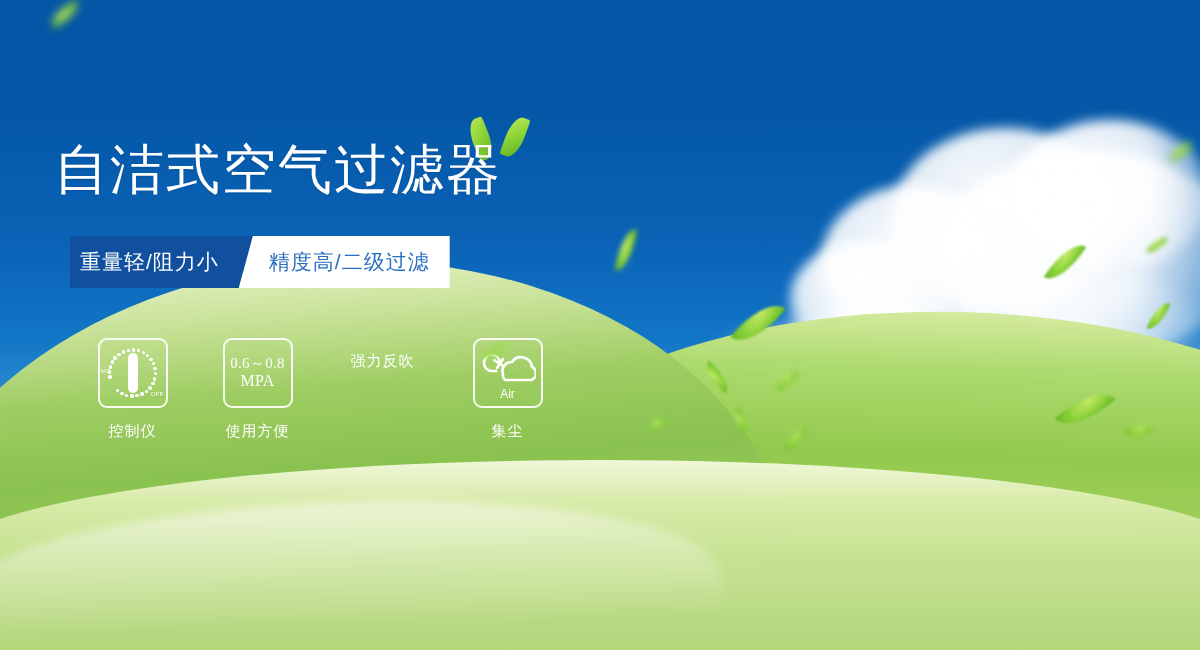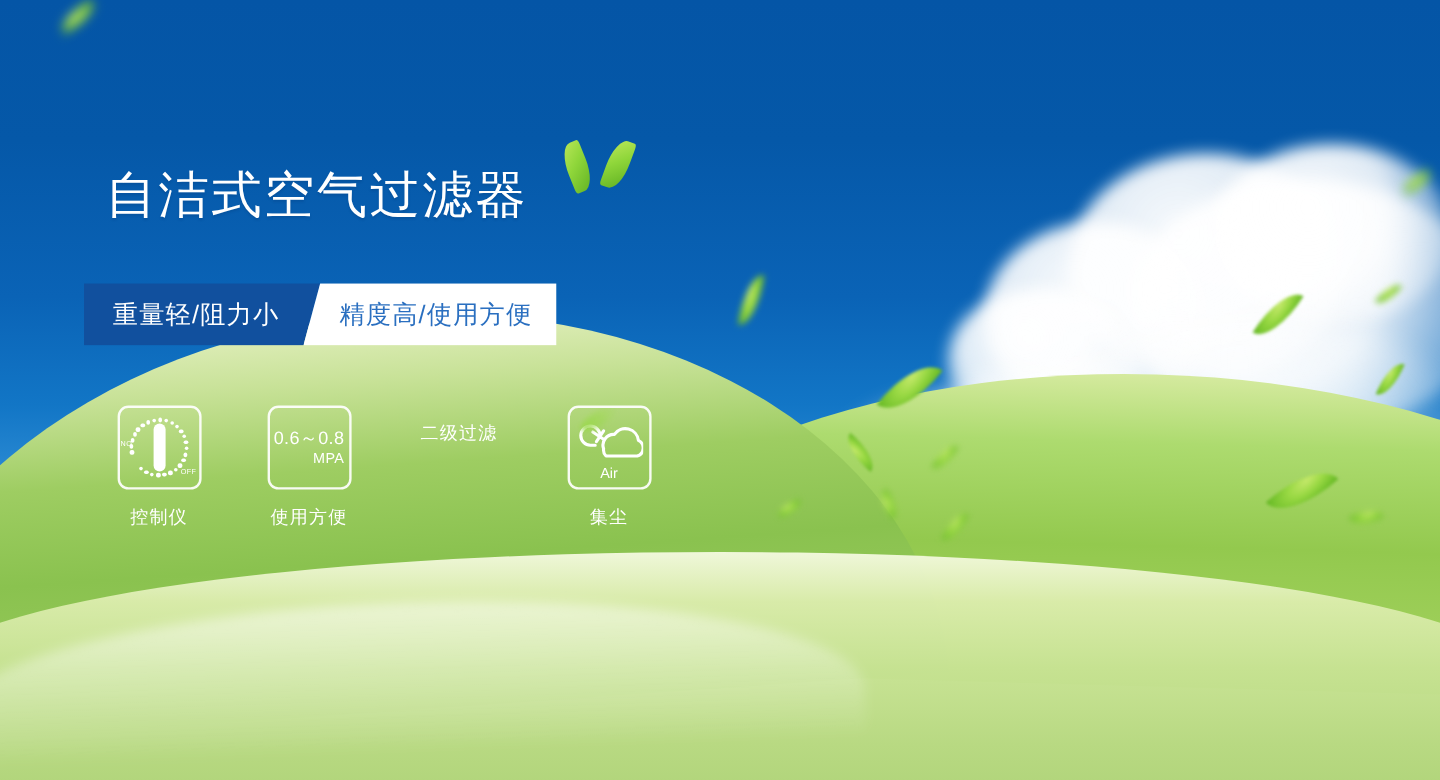--- a/index.html
+++ b/index.html
@@ -117,52 +117,52 @@
     background:linear-gradient(140deg,#bde85c 0%,#8fd63a 45%,#5fb022 100%);
     border-radius:60% 10% 60% 10%;
   }
   .sprout .lf.l { left:2px;  top:8px;  transform:rotate(-22deg); }
   .sprout .lf.r { left:36px; top:6px;  transform:rotate(20deg); }
 
   
   .content { position:absolute; left:0; top:0; width:100%; height:100%; }
 
   .title {
-    position:absolute; left:88px; top:142px;
-    font-size:42px; line-height:1; letter-spacing:2px;
+    position:absolute; left:54px; top:142px;
+    font-size:54px; line-height:1; letter-spacing:2px;
     color:#ffffff; font-weight:300; white-space:nowrap;
     text-shadow:0 1px 2px rgba(0,40,90,0.18);
   }
 
   
   .badge { position:absolute; left:70px; top:236px; height:52px; display:flex; }
   .badge-left {
     position:relative; background:#11509e; display:flex; align-items:center;
-    padding:0 34px 0 24px; color:#ffffff; font-size:21px; letter-spacing:1px;
+    padding:0 34px 0 10px; color:#ffffff; font-size:21px; letter-spacing:1px;
     clip-path:polygon(0 0, 100% 0, calc(100% - 14px) 100%, 0 100%);
   }
   .badge-right {
     position:relative; background:#ffffff; display:flex; align-items:center;
     padding:0 20px 0 30px; color:#2a6fc0; font-size:21px; letter-spacing:1px;
     margin-left:-14px;
     clip-path:polygon(14px 0, 100% 0, 100% 100%, 0 100%);
   }
 
   
   .features { position:absolute; left:70px; top:338px; display:flex; gap:0; }
   .feature { width:125px; display:flex; flex-direction:column; align-items:center; }
   .fbox {
     width:70px; height:70px; border:2px solid rgba(255,255,255,0.92);
     border-radius:9px; display:flex; align-items:center; justify-content:center;
     position:relative; overflow:hidden;
   }
   .fbox .txt {
-    color:#ffffff; text-align:right; line-height:1.18; font-size:15px; letter-spacing:0.3px;
-  }
-  .fbox .txt .l2 { font-size:12px; display:block; }
+    color:#ffffff; text-align:center; line-height:1.18; font-size:15px; letter-spacing:0.3px;font-family:Liberation Serif, serif;
+  }
+  .fbox .txt .l2 { font-size:16px; display:block; }
   .flabel { margin-top:14px; color:#ffffff; font-size:15px; letter-spacing:1px; white-space:nowrap; }
 
   
   .gauge { position:relative; width:58px; height:58px; }
   .gauge .dot { position:absolute; width:3.4px; height:3.4px; border-radius:50%; background:#fff; }
   .gauge .needle {
     position:absolute; left:50%; top:9px; margin-left:-5px;
     width:10px; height:40px; border-radius:5px; background:#fff;
   }
   .gauge .lab { position:absolute; color:#fff; font-size:6px; letter-spacing:0.3px; }
@@ -247,21 +247,21 @@
     <div class="lf l"></div>
     <div class="lf r"></div>
   </div>
 
   <div class="content">
 
     <div class="title">自洁式空气过滤器</div>
 
     <div class="badge">
       <div class="badge-left">重量轻/阻力小</div>
-      <div class="badge-right">精度高/使用方便</div>
+      <div class="badge-right">精度高/二级过滤</div>
     </div>
 
     <div class="features">
 
       <div class="feature">
         <div class="fbox">
           <div class="gauge">
               <div class="dot" style="left: 12.5159px; top: 44.919px;"></div>
               <div class="dot" style="left: 16.7867px; top: 47.7566px;"></div>
               <div class="dot" style="left: 21.5801px; top: 49.5774px;"></div>
@@ -301,21 +301,21 @@
           <div class="txt">
             <span>0.6～0.8</span>
             <span class="l2">MPA</span>
           </div>
         </div>
         <div class="flabel">使用方便</div>
       </div>
 
 
       <div class="feature">
-        <div class="flabel">二级过滤</div>
+        <div class="flabel">强力反吹</div>
       </div>
 
       <div class="feature">
         <div class="fbox">
           <div class="airicon">
             <div class="grn"></div>
             <svg width="56" height="40" viewBox="0 0 56 40">
               <g fill="none" stroke="#ffffff" stroke-width="2.6" stroke-linecap="round" stroke-linejoin="round">
                 <path d="M20 16 a8 8 0 1 0 -8 8 h4"></path>
                 <path d="M14 13 l9 6 M23 12 l-6 9"></path>

